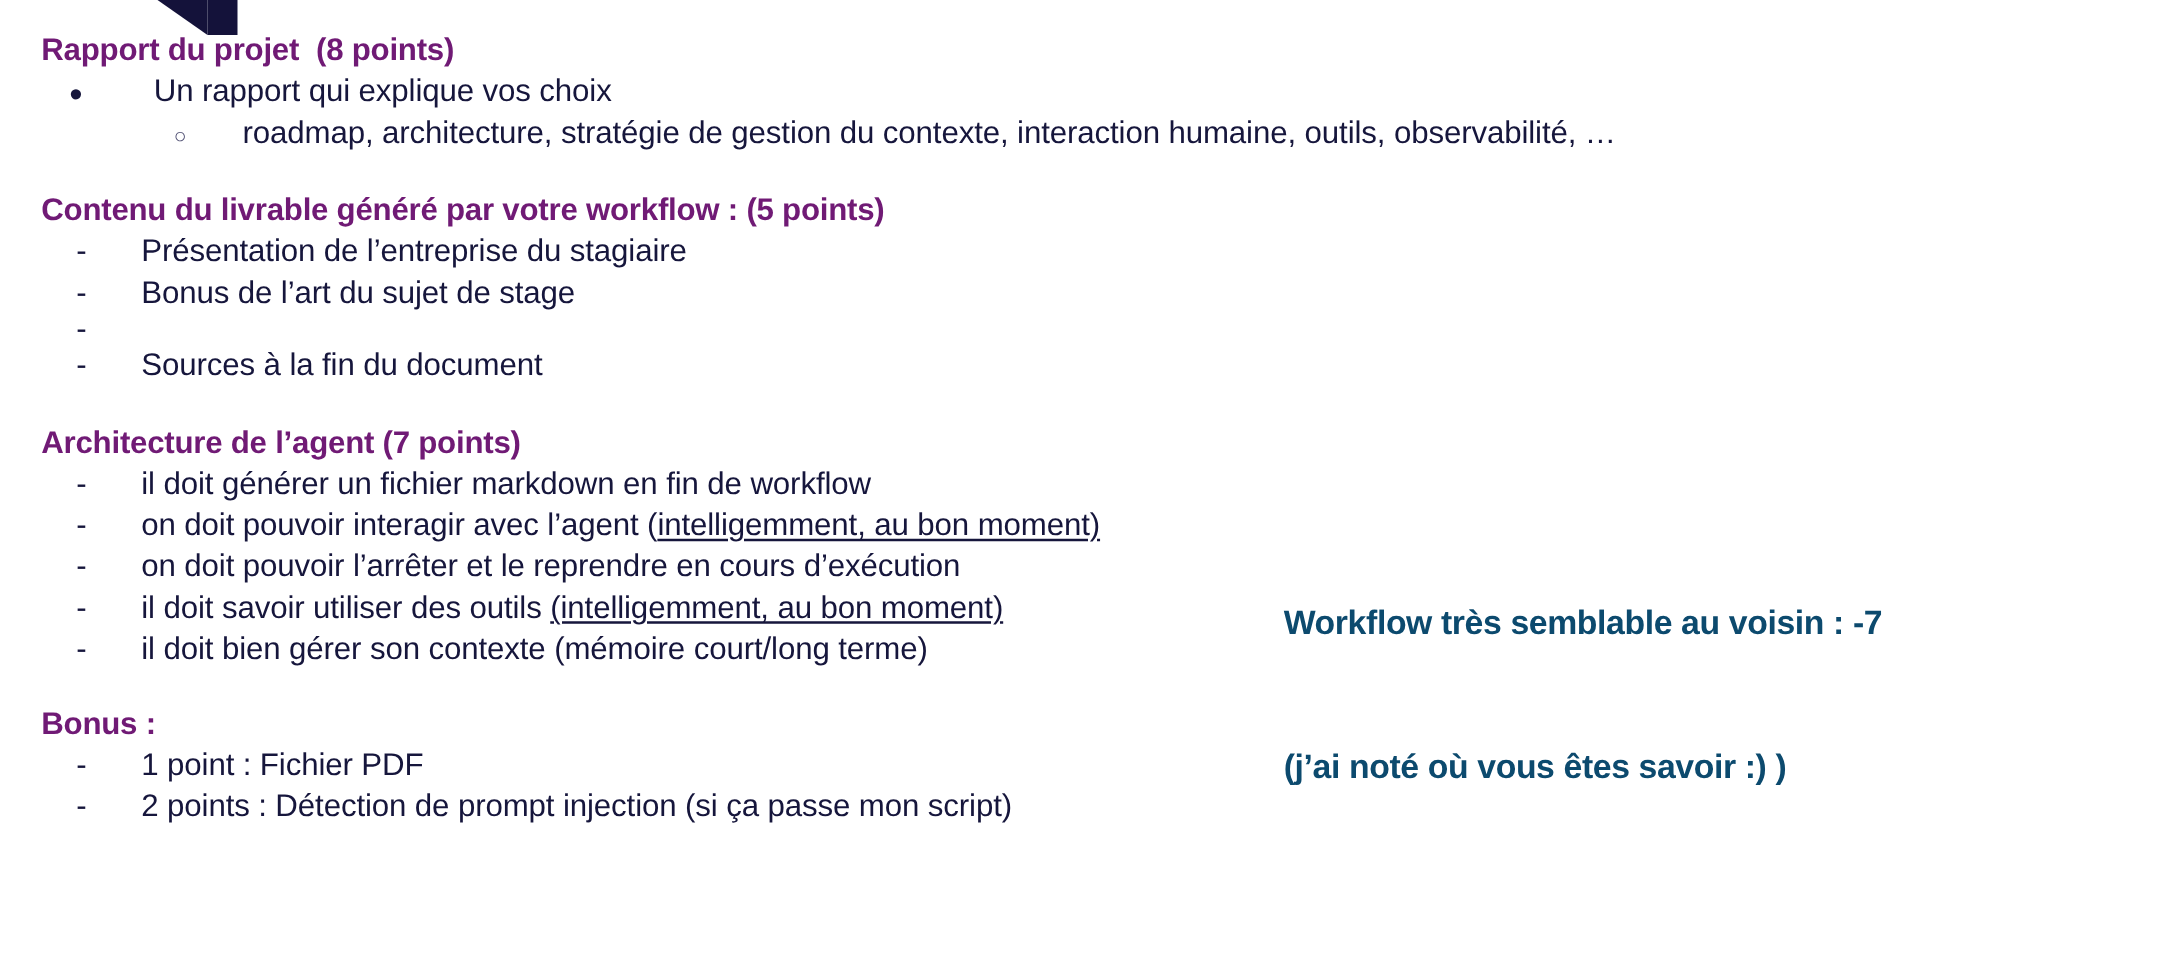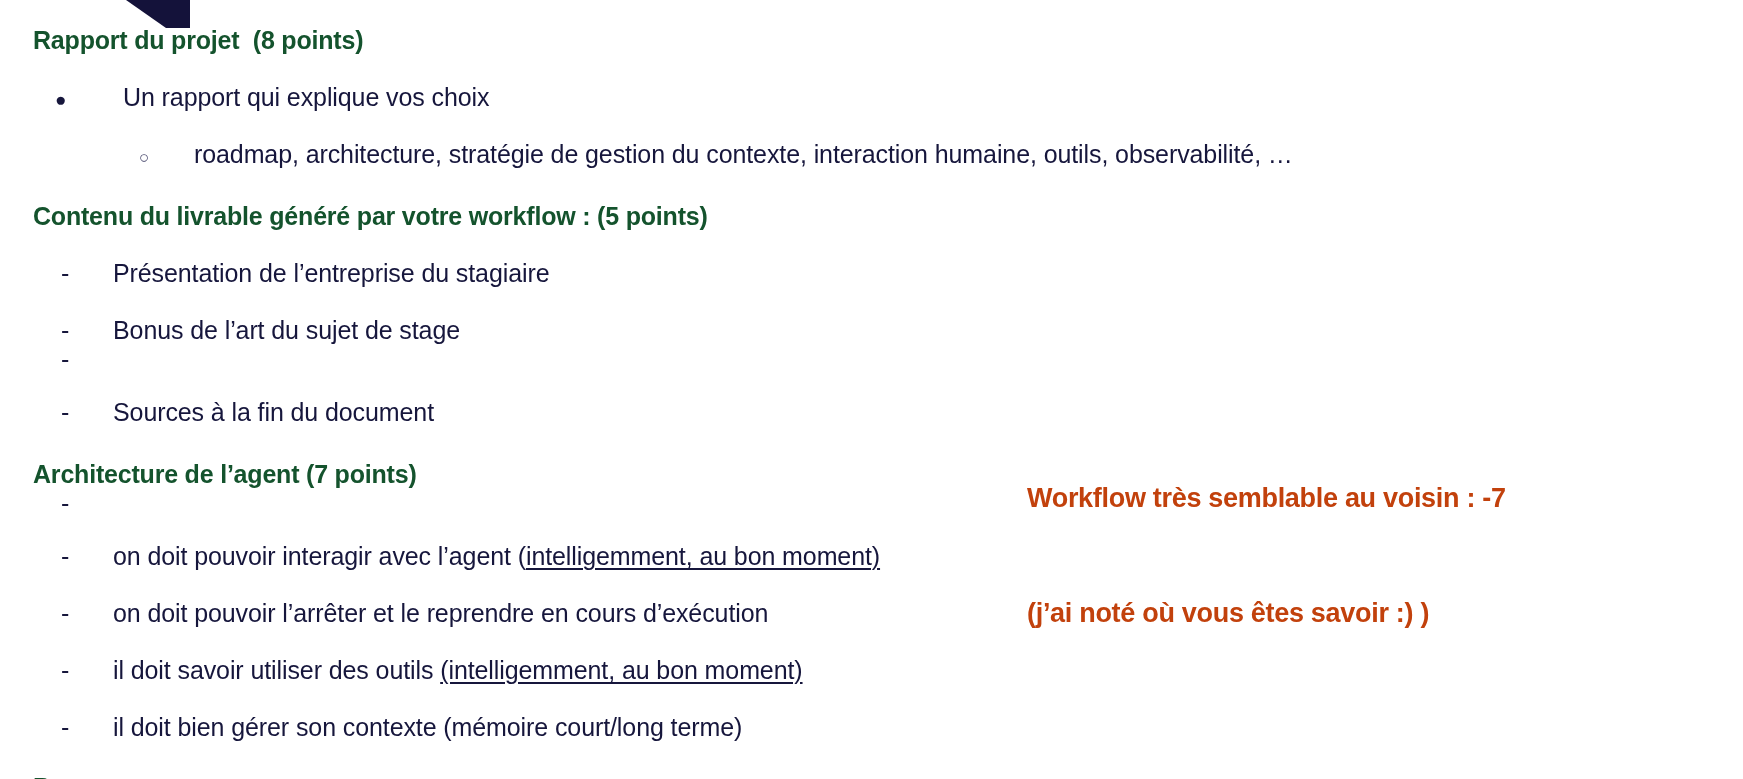--- a/index.html
+++ b/index.html
@@ -48,21 +48,21 @@
     width: 1100px;
   }
 
   .section { margin-bottom: 0; }
 
   .heading {
     font-weight: bold;
     font-size: 25px;
     line-height: 1.32;
     letter-spacing: -0.2px;
-    color: #14532d;
+    color: #701a75;
     white-space: pre;
   }
 
   .spacer { height: 29px; }
   .spacer-sm { height: 27px; }
 
   .li {
     display: flex;
     align-items: baseline;
     font-size: 25px;
@@ -94,35 +94,35 @@
   
   .li.dash { padding-left: 28px; }
   .li.dash .marker {
     width: 52px;
     flex: 0 0 52px;
     color: #16163c;
     font-size: 25px;
     line-height: 1;
   }
 
-  .li .text { display: inline; margin-top: 24px; }
+  .li .text { display: inline; }
 
   u.ul {
     text-decoration: underline;
     text-underline-offset: 3px;
     text-decoration-thickness: 2px;
   }
 
   
   #annotation {
     position: absolute;
     left: 1027px;
     top: 402px;
     width: 560px;
-    color: #c2410c;
+    color: #0c4a6e;
     font-weight: bold;
     font-size: 27px;
     line-height: 1.42;
     letter-spacing: -0.3px;
     white-space: pre;
   }
 </style>
 </head>
 <body>
 
@@ -166,20 +166,21 @@
       </div>
     </div>
 
     <div class="spacer"></div>
 
     <div class="section">
       <div class="heading">Architecture de l’agent (7 points)</div>
 
       <div class="li dash">
         <span class="marker">-</span>
+        <span class="text">il doit générer un fichier markdown en fin de workflow</span>
       </div>
 
       <div class="li dash">
         <span class="marker">-</span>
         <span class="text">on doit pouvoir interagir avec l’agent (</span><u class="ul">intelligemment, au bon moment)</u>
       </div>
 
       <div class="li dash">
         <span class="marker">-</span>
         <span class="text">on doit pouvoir l’arrêter et le reprendre en cours d’exécution</span>
@@ -199,20 +200,21 @@
     <div class="spacer-sm"></div>
 
     <div class="section">
       <div class="heading">Bonus :</div>
       <div class="li dash">
         <span class="marker">-</span>
         <span class="text">1 point : Fichier PDF</span>
       </div>
       <div class="li dash">
         <span class="marker">-</span>
+        <span class="text">2 points : Détection de prompt injection (si ça passe mon script)</span>
       </div>
     </div>
 
   </div>
 
   <div id="annotation">
     <div>Workflow très semblable au voisin : -7</div>
     <div>(j’ai noté où vous êtes savoir :) )</div>
   </div>
 

